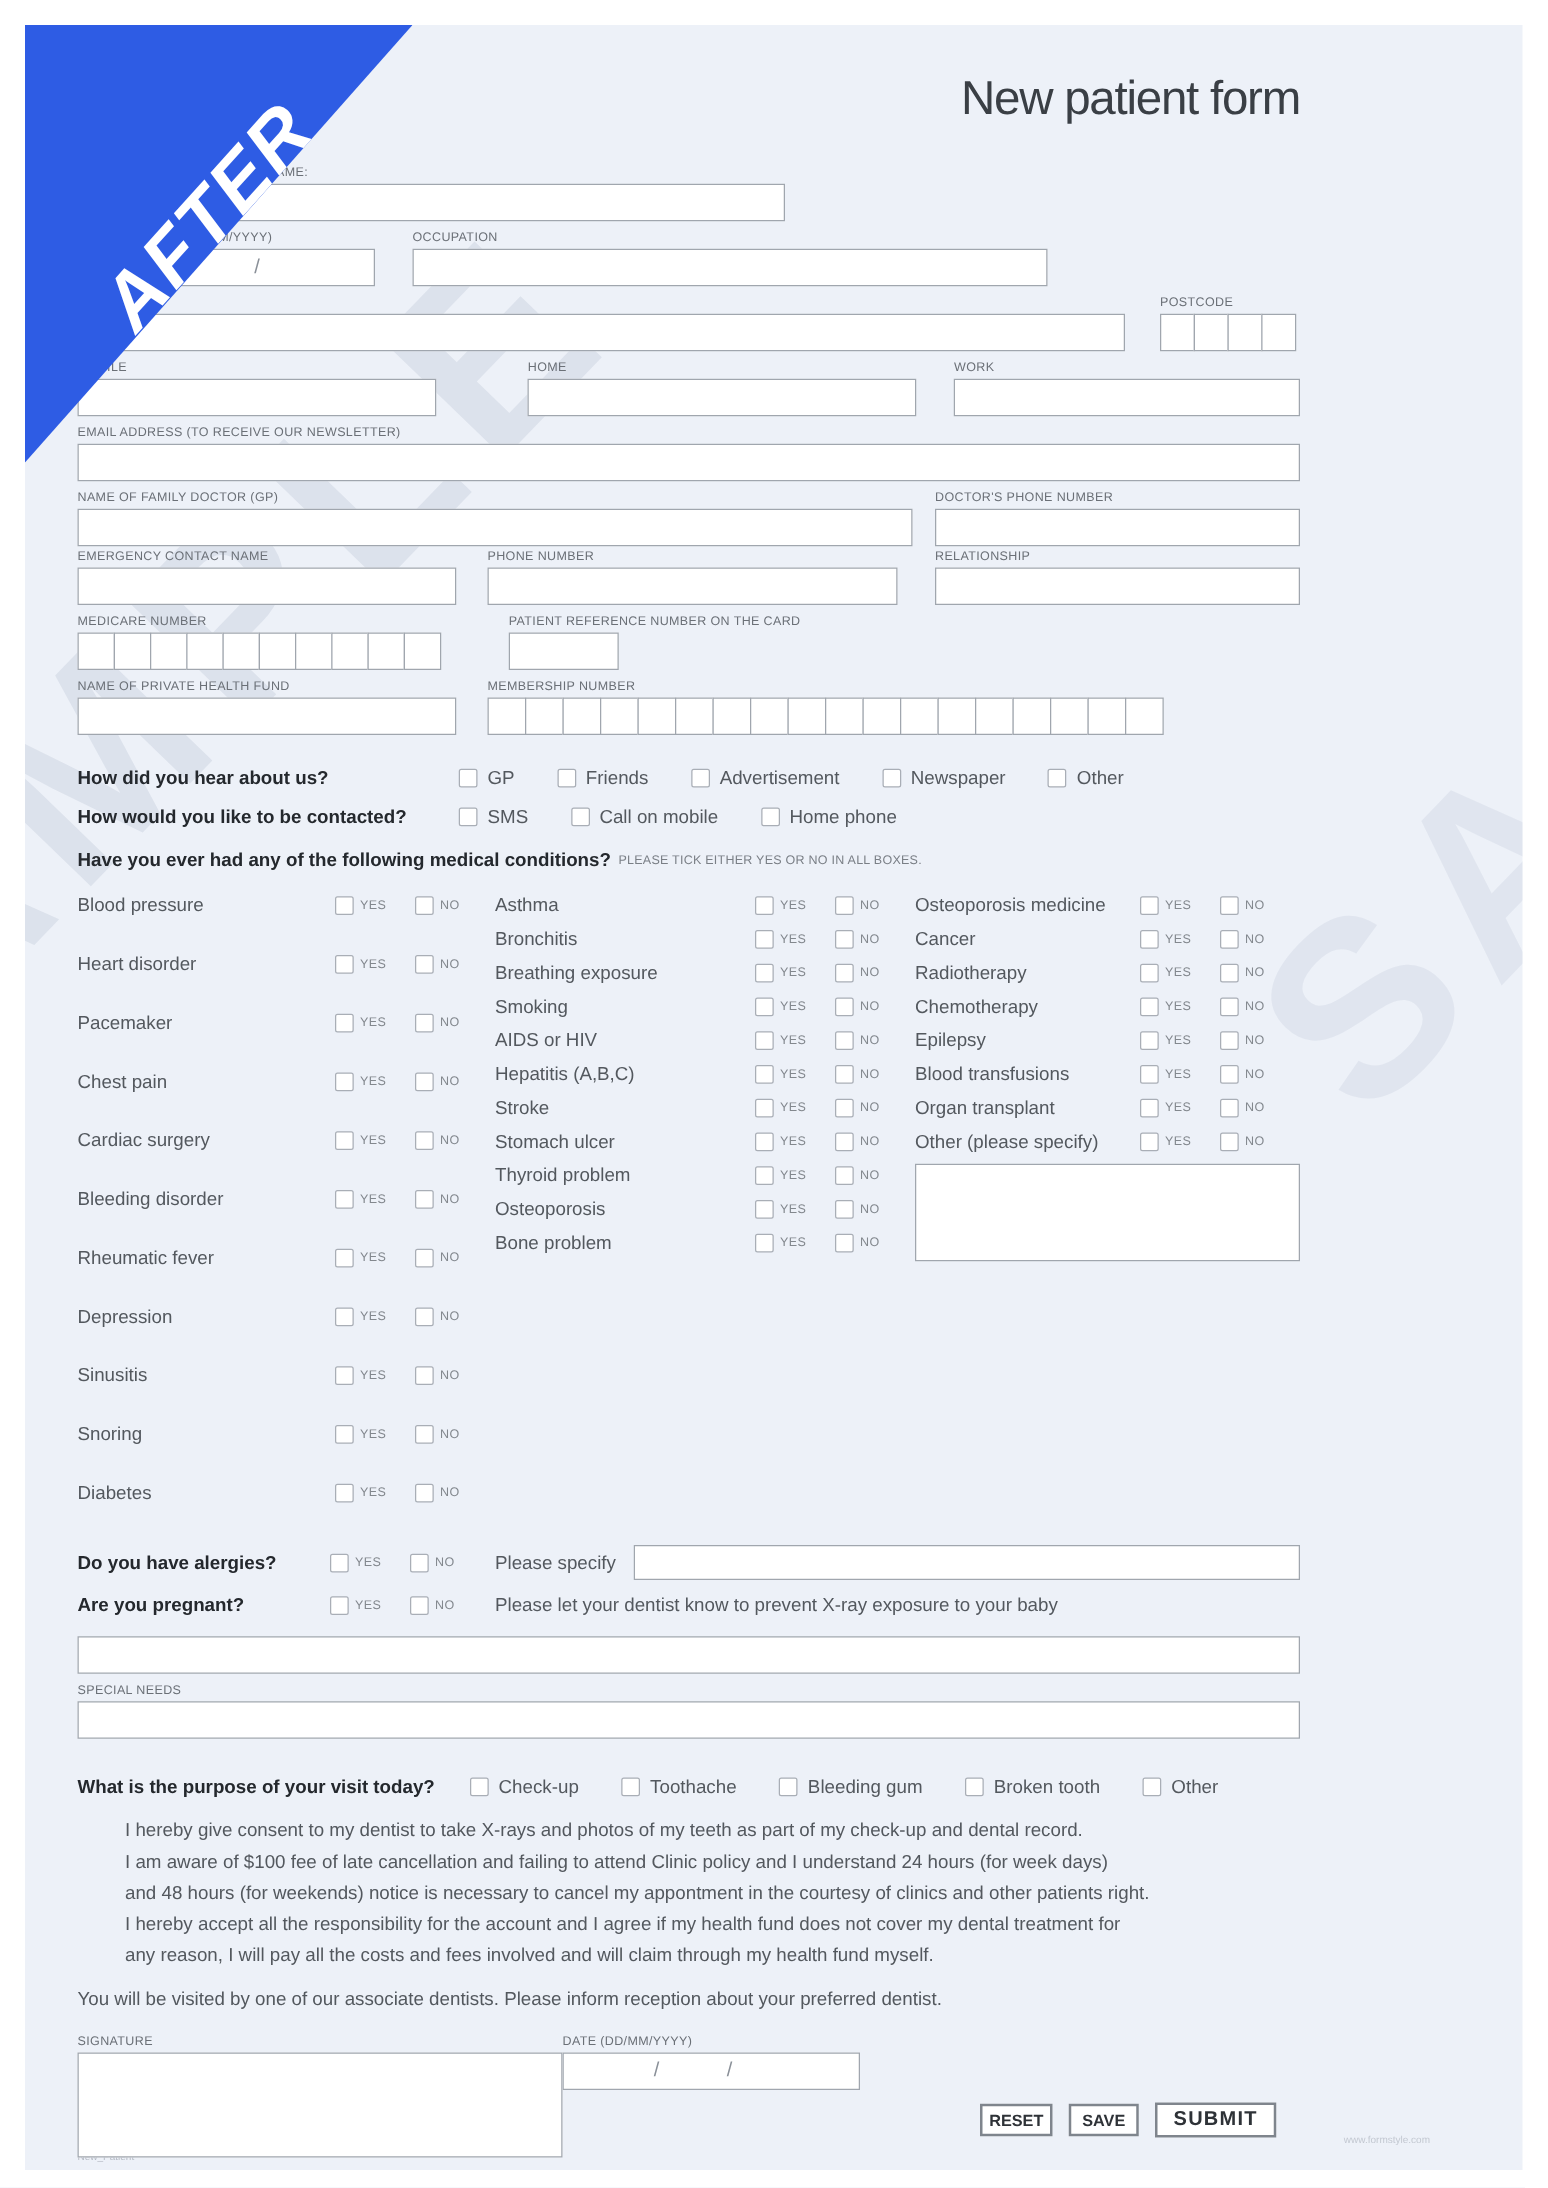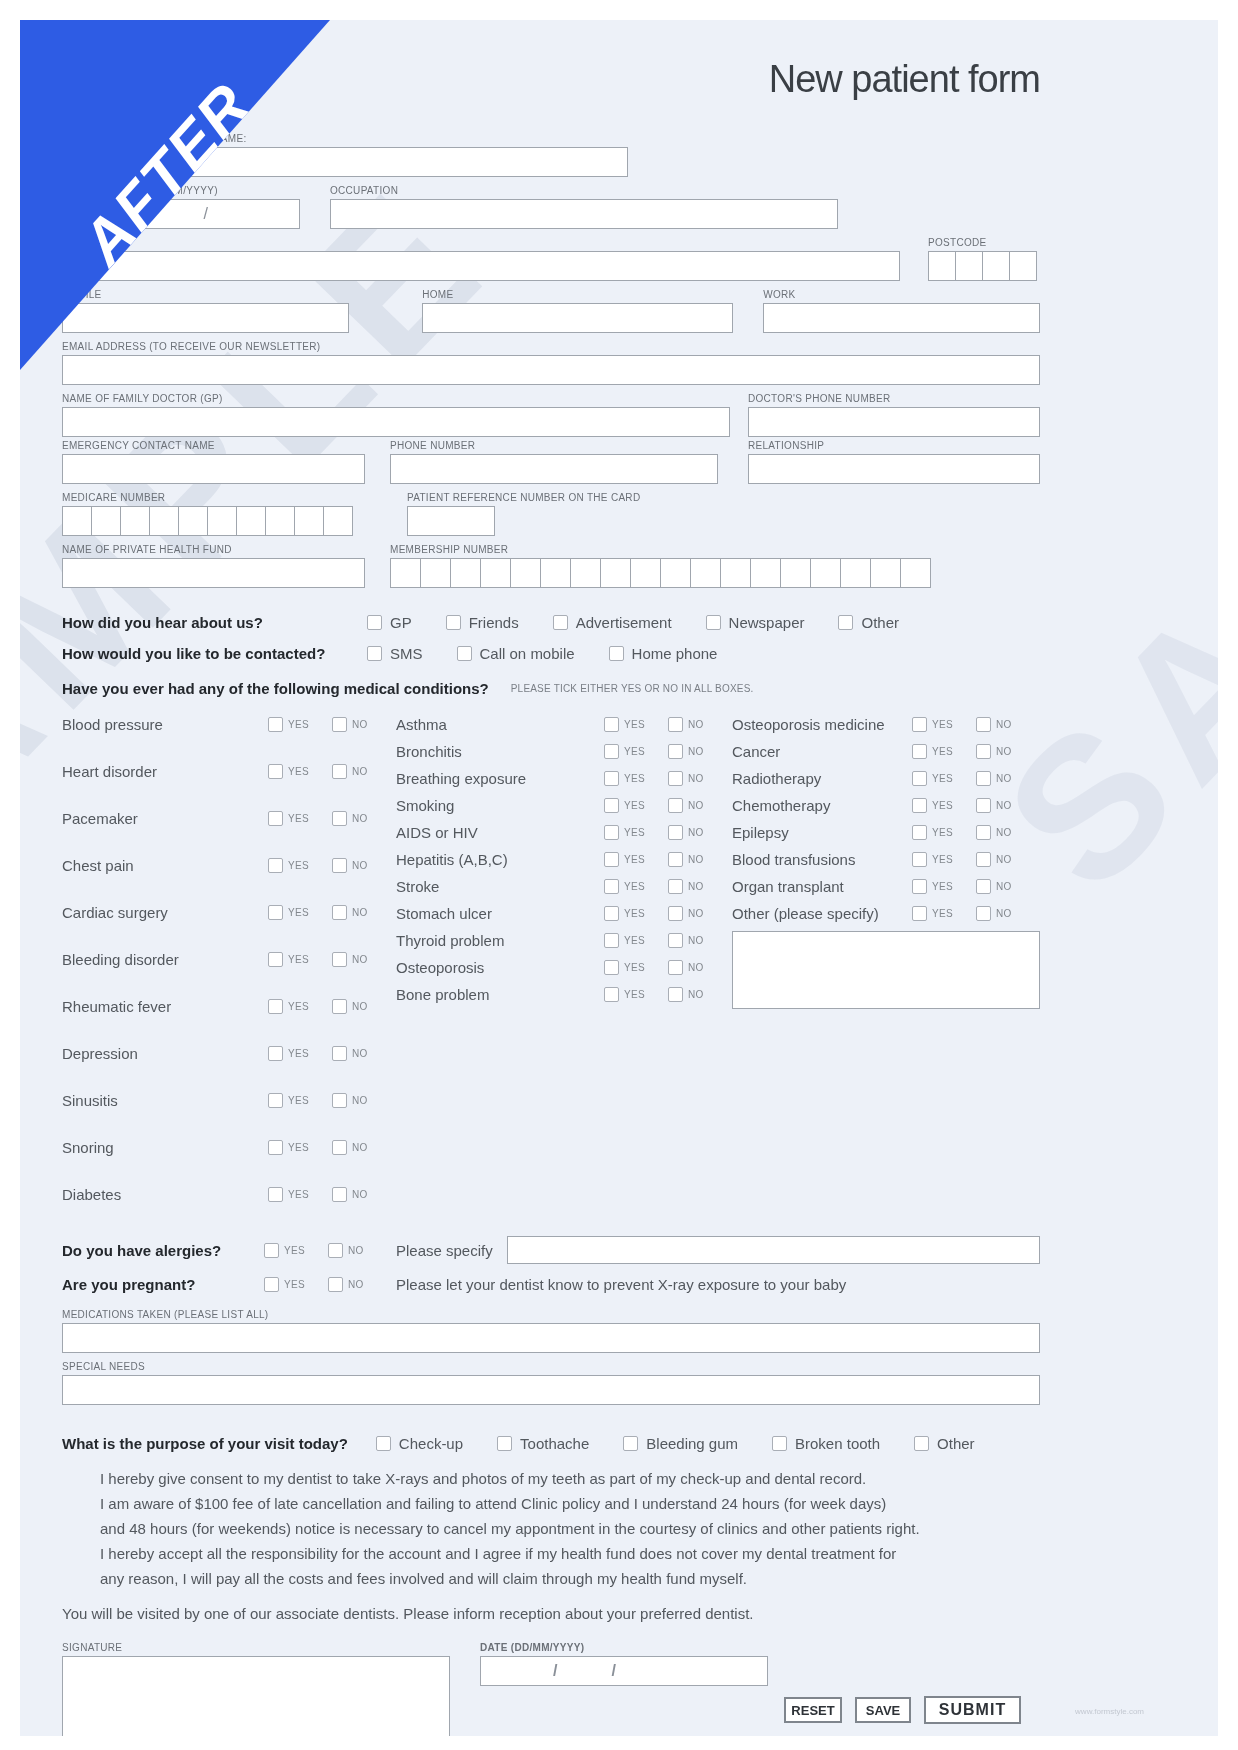--- a/index.html
+++ b/index.html
@@ -27,21 +27,21 @@
   .slashbox{display:flex;align-items:center;background:#fff;border:1px solid #a0a6ae;height:30px;box-sizing:border-box;}
   .slash{color:#8a9098;font-size:16px;}
   
   .qrow{display:flex;align-items:center;position:relative;z-index:5;}
   .qlabel{font-size:15px;font-weight:700;color:#24282d;}
   .opt{display:flex;align-items:center;}
   .cb{width:15px;height:15px;background:#fff;border:1px solid #a9aeb6;border-radius:2px;box-sizing:border-box;flex:0 0 auto;}
   .opt-lab{font-size:15px;color:#53585e;margin-left:8px;white-space:nowrap;}
   .yn-lab{font-size:10px;color:#83888e;margin-left:5px;letter-spacing:.3px;}
   .cbg{display:flex;align-items:center;width:64px;flex:0 0 auto;}
-  .note-sm{font-size:10px;color:#7a7f86;letter-spacing:.2px;margin-left:22px;}
+  .note-sm{font-size:10px;color:#7a7f86;letter-spacing:.2px;margin-left:6px;}
   
   .grid{display:flex;position:relative;z-index:5;}
   .gcol{display:flex;flex-direction:column;}
   .gcol1{width:334px;gap:20px;}
   .gcol2{width:336px;}
   .gcol3{width:308px;}
   .cond-row{display:flex;align-items:center;height:27px;}
   .cond-label{flex:1;font-size:15px;color:#53585e;white-space:nowrap;}
   .other-box{background:#fff;border:1px solid #a0a6ae;height:78px;margin-top:4px;box-sizing:border-box;}
   .ptext{font-size:15px;color:#53585e;line-height:25px;position:relative;z-index:5;}
@@ -650,21 +650,20 @@
       </span>
       <span class="cbg">
         <span class="cb"></span>
         <span class="yn-lab">NO</span>
       </span>
       <span class="opt-lab" style="margin-left:4px;">Please let your dentist know to prevent X-ray exposure to your baby</span>
     </div>
 
     <div class="frow" style="margin-top:16px;">
       <div class="fgroup" style="width:978px;">
-        <div class="flabel">MEDICATIONS TAKEN (PLEASE LIST ALL)</div>
         <div class="field"></div>
       </div>
     </div>
 
     <div class="frow" style="margin-top:8px;">
       <div class="fgroup" style="width:978px;">
         <div class="flabel">SPECIAL NEEDS</div>
         <div class="field"></div>
       </div>
     </div>
@@ -706,21 +705,21 @@
       <div>I hereby accept all the responsibility for the account and I agree if my health fund does not cover my dental treatment for</div>
       <div>any reason, I will pay all the costs and fees involved and will claim through my health fund myself.</div>
     </div>
     <div class="ptext" style="margin-top:10px;">You will be visited by one of our associate dentists. Please inform reception about your preferred dentist.</div>
 
     <div class="frow" style="margin-top:16px;align-items:flex-start;">
       <div class="fgroup" style="width:388px;">
         <div class="flabel">SIGNATURE</div>
         <div class="field tall"></div>
       </div>
-      <div class="fgroup" style="width:288px;margin-left:30px;font-weight:bold;">
+      <div class="fgroup" style="width:238px;">
         <div class="flabel">DATE (DD/MM/YYYY)</div>
         <div class="slashbox">
           <span class="slash" style="margin-left:72px;">/</span>
           <span class="slash" style="margin-left:54px;">/</span>
         </div>
       </div>
       <div class="spacer"></div>
       <div style="display:flex;align-items:center;margin-top:54px;margin-right:19px;">
         <div class="btn" style="width:58px;">RESET</div>
         <div class="btn" style="width:56px;margin-left:13px;">SAVE</div>

